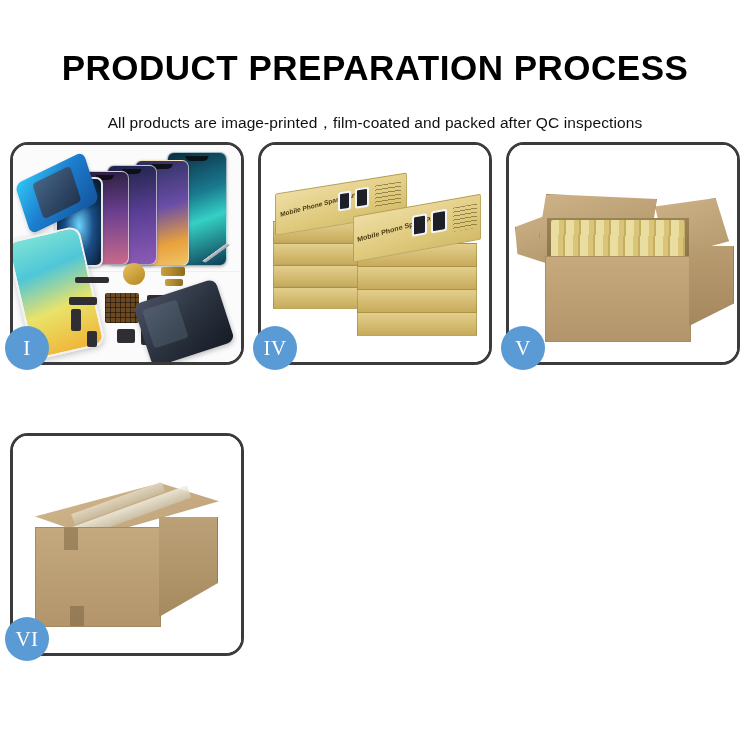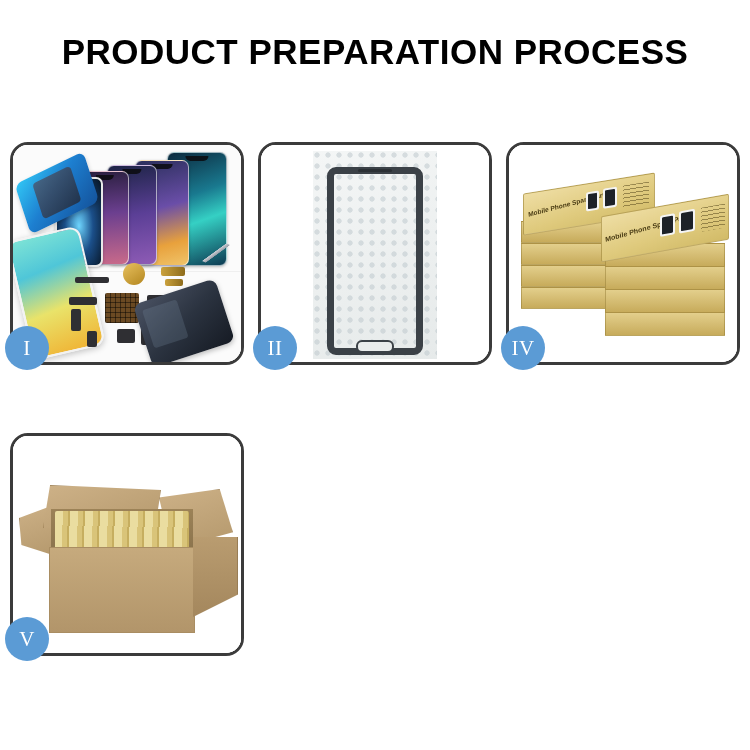--- a/index.html
+++ b/index.html
@@ -19,21 +19,21 @@
   .header {
     text-align: center;
     padding-top: 34px;
   }
   .main-title {
     font-size: 35px;
     font-weight: bold;
     letter-spacing: 0.5px;
     color: #000000;
     line-height: 1;
-    margin: 0;
+    margin: 16px;
     white-space: nowrap;
   }
   .sub-title {
     font-size: 15.5px;
     color: #111111;
     margin: 0;
     padding-top: 12px;
     letter-spacing: 0.1px;
     white-space: nowrap;
   }
@@ -319,20 +319,21 @@
     transform: rotate(-20deg);
     transform-origin: left center;
   }
   .seam { position:absolute; background: rgba(120,98,64,0.5); }
 </style>
 </head>
 <body>
 
 <div class="header">
   <h1 class="main-title">PRODUCT PREPARATION PROCESS</h1>
+  <p class="sub-title">All products are image-printed，film-coated and packed after QC inspections</p>
 </div>
 
 <div class="grid">
 
   <div class="panel">
     <div class="panel-inner">
       <div class="p1-bg"></div>
       <div class="p1-band"></div>
 
       <div class="phone-fan">
@@ -367,31 +368,20 @@
       <div class="comp" style="left:140px; top:162px; width:14px; height:8px;"></div>
       <div class="comp" style="left:104px; top:184px; width:18px; height:14px;"></div>
       <div class="comp" style="left:128px; top:182px; width:12px; height:18px;"></div>
       <div class="comp" style="left:74px; top:186px; width:10px; height:16px;"></div>
       <div class="back-housing"></div>
       <div class="tweezers"></div>
     </div>
     <div class="badge">I</div>
   </div>
 
-  <div class="panel">
-    <div class="panel-inner">
-      <div class="p2-bg"></div>
-      <div class="bubble-sheet">
-        <div class="screen-glass">
-          <div class="home-btn"></div>
-        </div>
-      </div>
-    </div>
-    <div class="badge">II</div>
-  </div>
 
 
   <div class="panel">
     <div class="panel-inner">
       <div class="p4-bg"></div>
       <div class="stack">
 
         <div class="gbox-side" style="left:4px;  top:62px;  width:86px; height:20px;"></div>
         <div class="gbox-side" style="left:4px;  top:84px;  width:86px; height:20px;"></div>
         <div class="gbox-side" style="left:4px;  top:106px; width:86px; height:20px;"></div>
@@ -428,14 +418,28 @@
       <div class="flap flap-back"></div>
       <div class="flap flap-right"></div>
       <div class="carton-inner"></div>
       <div class="gold-fill"></div>
       <div class="carton-front"></div>
       <div class="carton-right"></div>
     </div>
     <div class="badge">V</div>
   </div>
 
+  <div class="panel">
+    <div class="panel-inner">
+      <div class="p6-bg"></div>
+      <div class="sbox-top"></div>
+      <div class="tape2"></div>
+      <div class="tape"></div>
+      <div class="sbox-front">
+        <div class="seam" style="left:28px; top:0; width:14px; height:22px;"></div>
+        <div class="seam" style="left:34px; bottom:0; width:14px; height:20px;"></div>
+      </div>
+      <div class="sbox-side"></div>
+    </div>
+    <div class="badge">VI</div>
+  </div>
 
 </div>
 
 </body></html>

